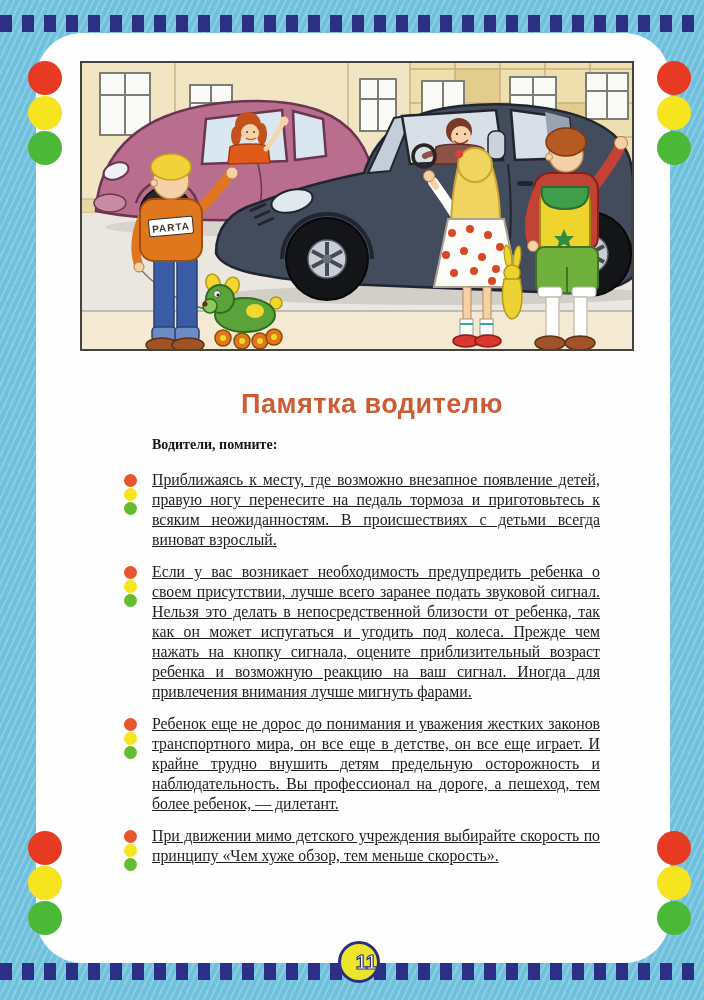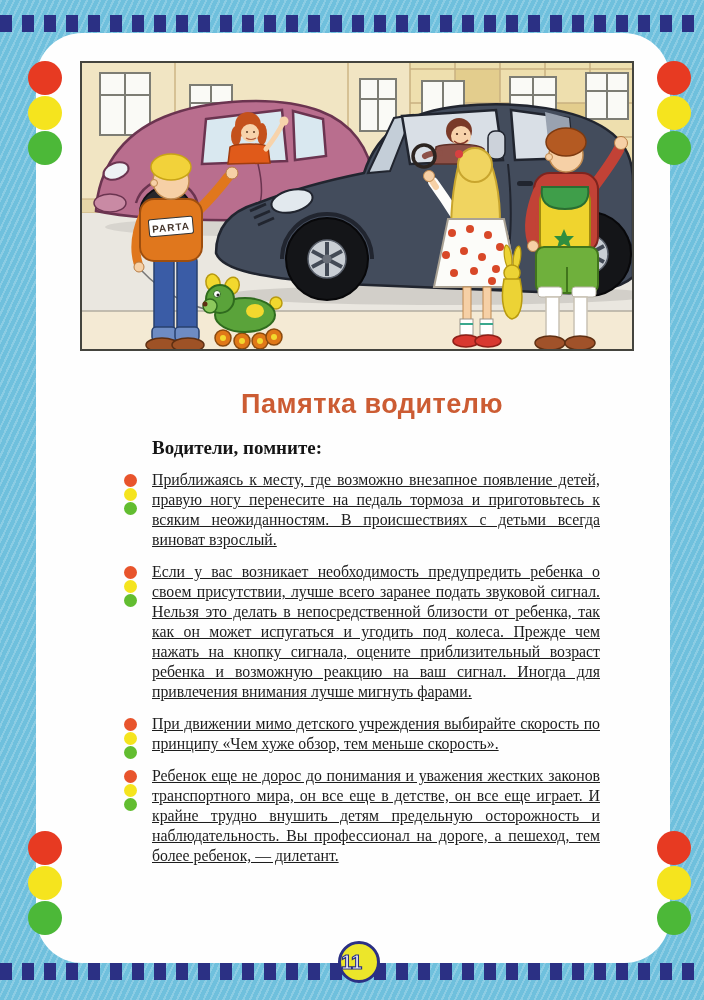--- a/index.html
+++ b/index.html
@@ -21,21 +21,21 @@
     background:#fefefe; border-radius:46px; z-index:2;
   }
   .illus { position:absolute; left:44px; top:28px; width:554px; height:290px; }
   .title {
     position:absolute; left:0; width:100%; top:356px; text-align:center;
     font-family:"Liberation Sans", sans-serif; font-weight:bold;
     font-size:27px; color:#cc5c33; letter-spacing:.5px;padding-left:38px;
   }
   .intro {
     position:absolute; left:116px; top:404px;
-    font-weight:bold; font-size:19px; color:#151515;
+    font-weight:bold; font-size:14px; color:#151515;
   }
   .memo { position:absolute; left:88px; top:437px; width:476px; }
   .para {
     position:relative; padding-left:28px; margin-bottom:12px;
     text-align:justify; font-size:15.8px; line-height:20px; color:#1d1d1d;text-decoration:underline;
   }
   .bullet { position:absolute; left:0; top:4px; width:13px; }
   .dot { display:block; width:13px; height:13px; border-radius:50%; margin-bottom:1px; }
   .dot.red { background:#e8542c; }
   .dot.yel { background:#f5e41e; }
@@ -45,21 +45,21 @@
   .tl-rt { left:657px; top:61px; }
   .tl-lb { left:28px;  top:831px; }
   .tl-rb { left:657px; top:831px; }
   .light { width:34px; height:34px; border-radius:50%; margin-bottom:1px; }
   .light.red { background:#e73a22; }
   .light.yel { background:#f5e41e; }
   .light.grn { background:#4cb838; }
   .badge {
     position:absolute; left:338px; top:941px; width:42px; height:42px; z-index:4;
     border-radius:50%; background:#ece62a; border:3px solid #2b3084;
-    display:flex; align-items:center; justify-content:flex-start;
+    display:flex; align-items:center; justify-content:flex-end;
     font-family:"Liberation Sans", sans-serif; font-weight:bold; font-size:20px;
     color:#ffffff; -webkit-text-stroke:1.2px #2b3084;
   }
 </style>
 </head>
 <body>
 
 <div class="page">
 
   <div class="dash-row dash-top"></div>
@@ -318,29 +318,29 @@
           <span class="dot grn"></span>
         </span>
         <span>Если у вас возникает необходимость предупредить ребенка о своем присутствии, лучше всего заранее подать звуковой сигнал. Нельзя это делать в непосредственной близости от ребенка, так как он может испугаться и угодить под колеса. Прежде чем нажать на кнопку сигнала, оцените приблизительный возраст ребенка и возможную реакцию на ваш сигнал. Иногда для привлечения внимания лучше мигнуть фарами.</span>
       </div>
       <div class="para">
         <span class="bullet">
           <span class="dot red"></span>
           <span class="dot yel"></span>
           <span class="dot grn"></span>
         </span>
-        <span>При движении мимо детского учреждения выбирайте скорость по принципу «Чем хуже обзор, тем меньше скорость».</span>
+        <span>Ребенок еще не дорос до понимания и уважения жестких законов транспортного мира, он все еще в детстве, он все еще играет. И крайне трудно внушить детям предельную осторожность и наблюдательность. Вы профессионал на дороге, а пешеход, тем более ребенок, — дилетант.</span>
       </div>
       <div class="para">
         <span class="bullet">
           <span class="dot red"></span>
           <span class="dot yel"></span>
           <span class="dot grn"></span>
         </span>
-        <span>Ребенок еще не дорос до понимания и уважения жестких законов транспортного мира, он все еще в детстве, он все еще играет. И крайне трудно внушить детям предельную осторожность и наблюдательность. Вы профессионал на дороге, а пешеход, тем более ребенок, — дилетант.</span>
+        <span>При движении мимо детского учреждения выбирайте скорость по принципу «Чем хуже обзор, тем меньше скорость».</span>
       </div>
     </div>
   </div>
 
   <div class="tl tl-lt">
     <div class="light red"></div>
     <div class="light yel"></div>
     <div class="light grn"></div>
   </div>
   <div class="tl tl-rt">

